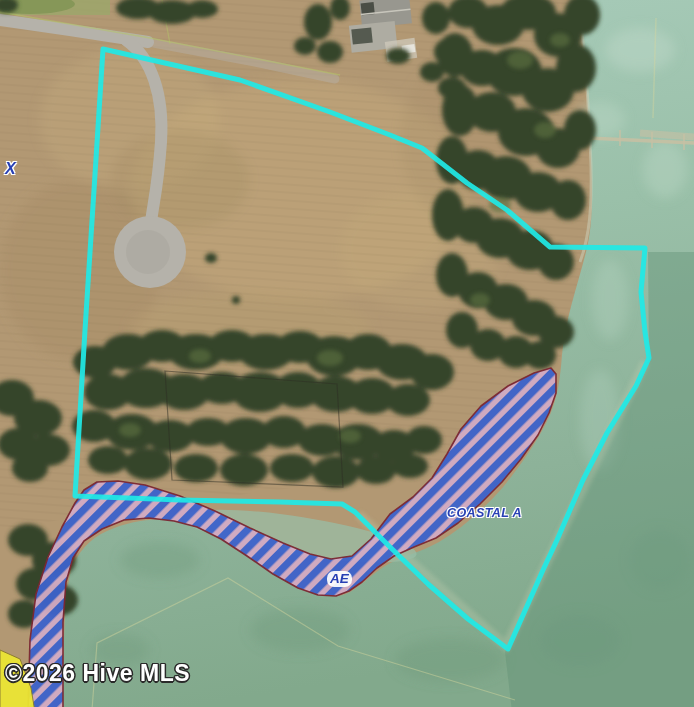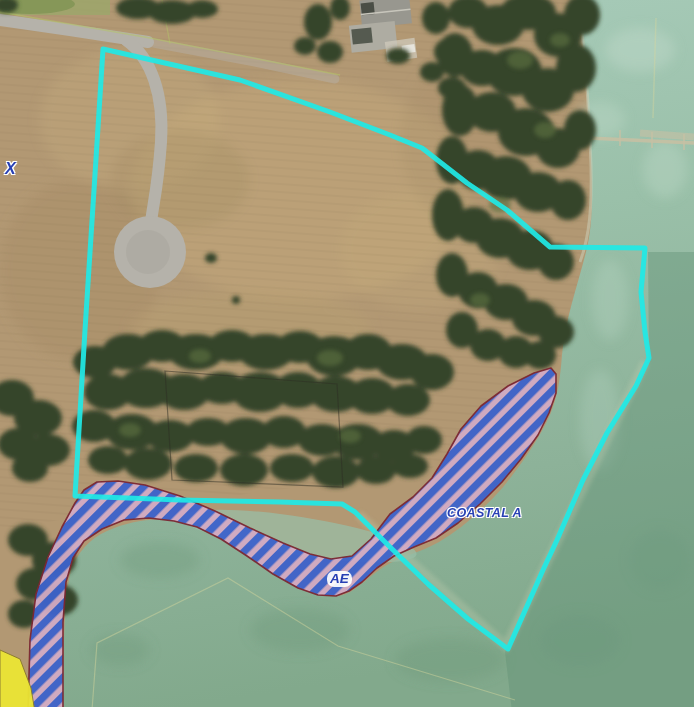--- a/index.html
+++ b/index.html
@@ -256,14 +256,15 @@
 
   <path fill="none" style="stroke:var(--property-line,#1fe9e6)" stroke-width="5" stroke-linejoin="round" stroke-linecap="round" opacity="0.92" d="M103,49 L240,80 L330,112 L390,135 L422,148 L467,183 L507,210 L550,247 L645,248
        L641,292 L645,332 L649,358 L636,386 L607,433 L583,480 L557,540 L543,570 L508,649
        L468,619 L428,584 L388,545 L355,512 L342,504 L280,502 L180,500 L75,496
        L85,330 L94,190 Z"></path>
 </svg>
 
 <div class="zone-label x">X</div>
 <div class="zone-label coastal">COASTAL A</div>
 <div class="zone-label ae">AE</div>
+<div class="watermark">©2026 Hive MLS</div>
 
 </div>
 
 </body></html>

